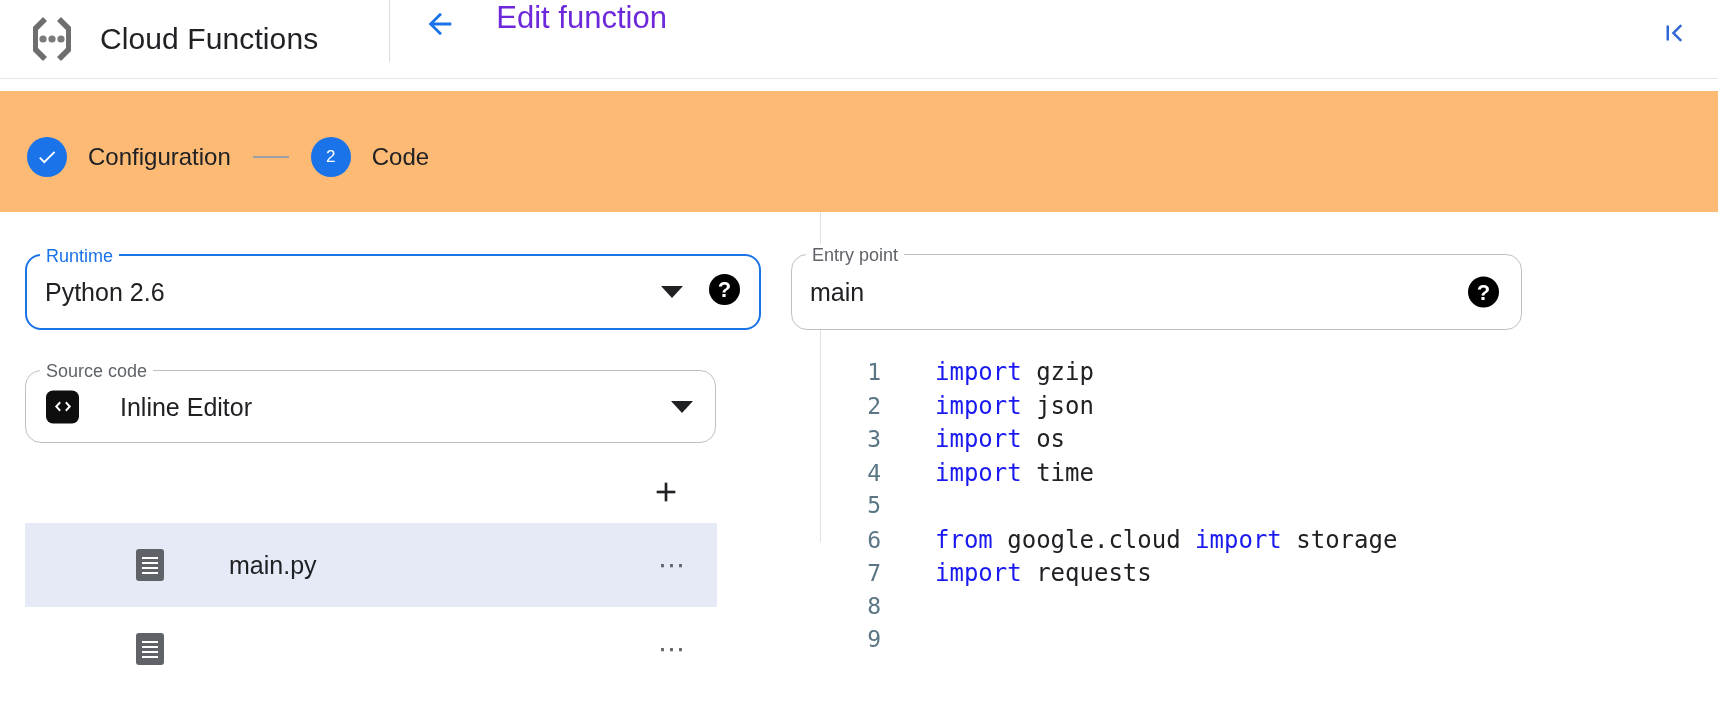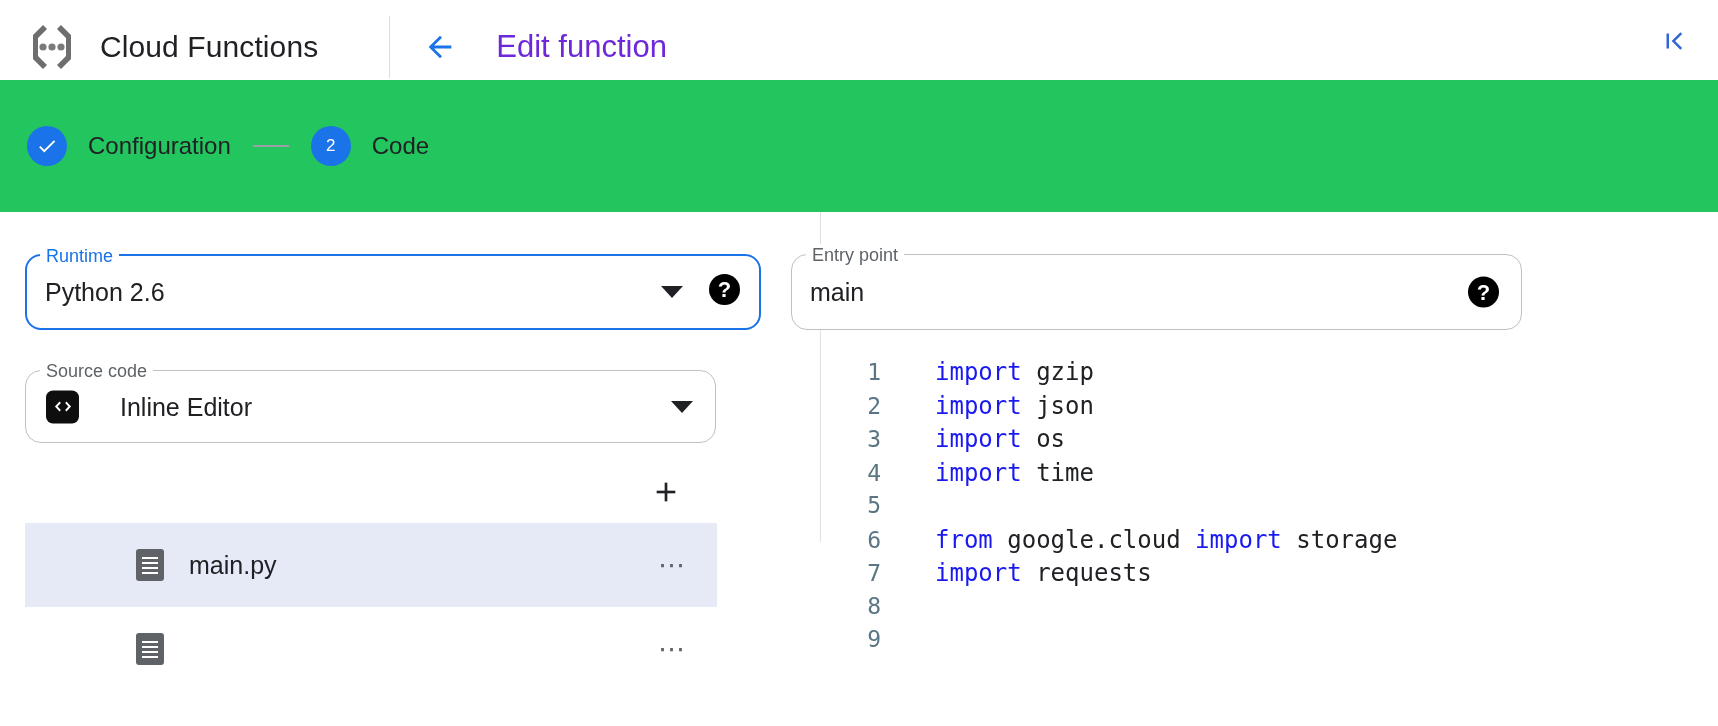--- a/index.html
+++ b/index.html
@@ -18,22 +18,21 @@
   }
 
   
   .appbar {
     position: absolute;
     left: 0; top: 0;
     width: 1718px; height: 79px;
     background: #ffffff;
     border-bottom: 1px solid #e4e6e9;
     display: flex;
-    align-items: center;
-    margin-top: 8px;
+    align-items: flex-start;
   }
   .brand {
     display: flex;
     align-items: center;
     height: 100%;
     padding-left: 24px;
   }
   .cf-logo {
     width: 56px; height: 56px;
     flex: 0 0 56px;
@@ -70,23 +69,23 @@
     position: absolute;
     right: 22px; top: 11px;
     width: 44px; height: 44px;
     display: flex; align-items: center; justify-content: center;
     cursor: pointer;
   }
 
   
   .stepper {
     position: absolute;
-    left: 0; top: 80px;
+    left: 0; top: 91px;
     width: 1718px; height: 133px;
-    background: #22c55e;
+    background: #fdba74;
     border-bottom: 1px solid #e4e6e9;
     display: flex;
     align-items: center;
     padding-left: 27px;
   }
   .step {
     display: flex;
     align-items: center;
     cursor: pointer;
   }
@@ -242,20 +241,21 @@
     position: absolute;
     left: 25px; top: 311px;
     width: 692px;
   }
   .file-row {
     position: relative;
     height: 84px;
     display: flex;
     align-items: center;
     cursor: pointer;
+    gap: 40px;
   }
   .file-row.selected { background: #e8eaf6; }
   .file-row.selected { background: #e6eaf7; }
   .file-icon {
     width: 28px; height: 32px;
     margin-left: 111px;
     border-radius: 3px;
     background: #5f6368;
     display: flex;
     flex-direction: column;

